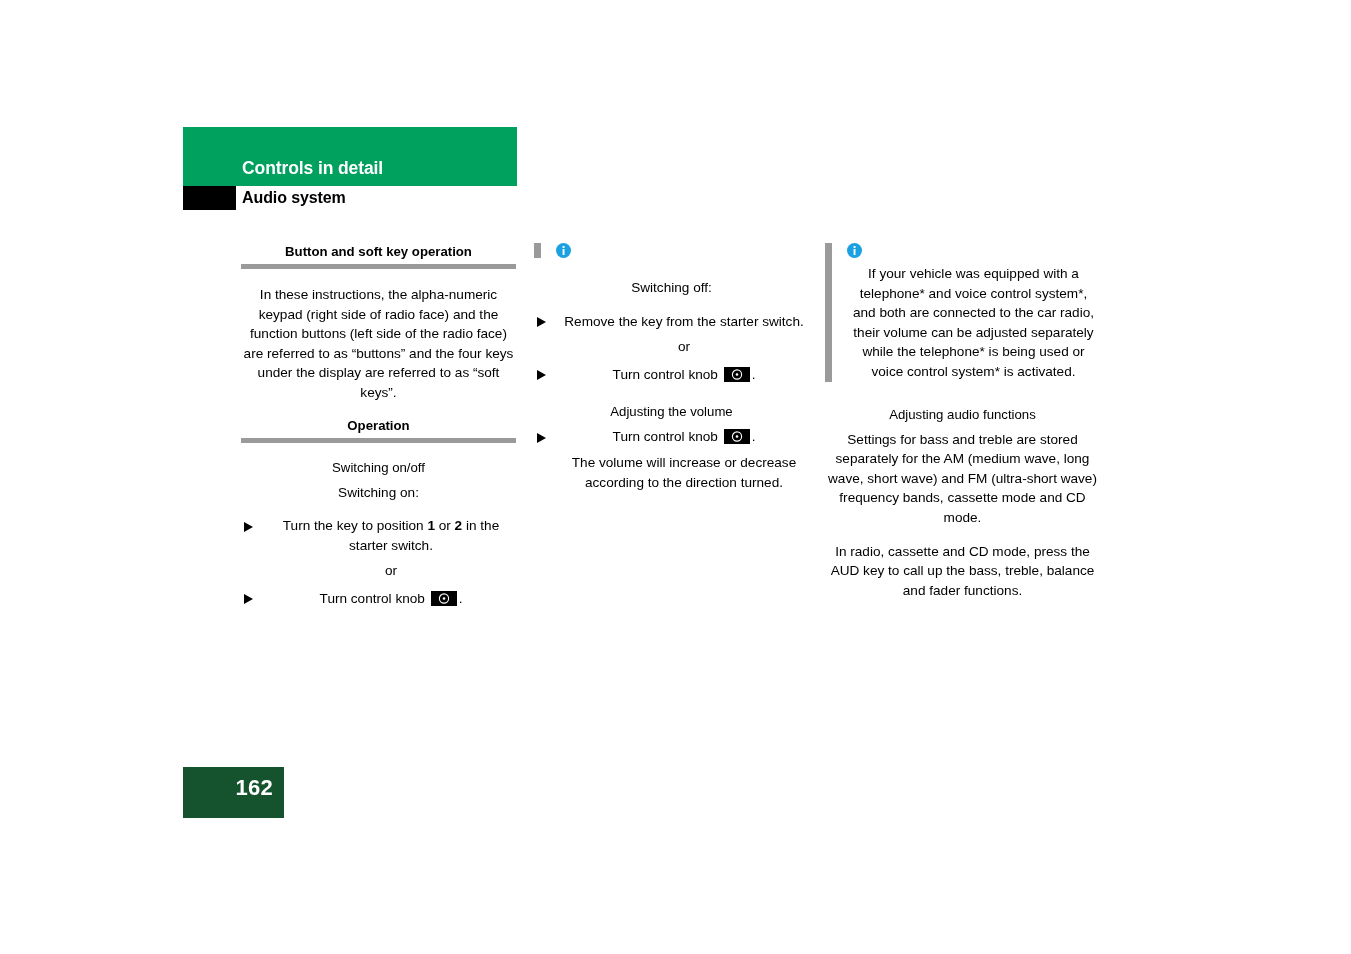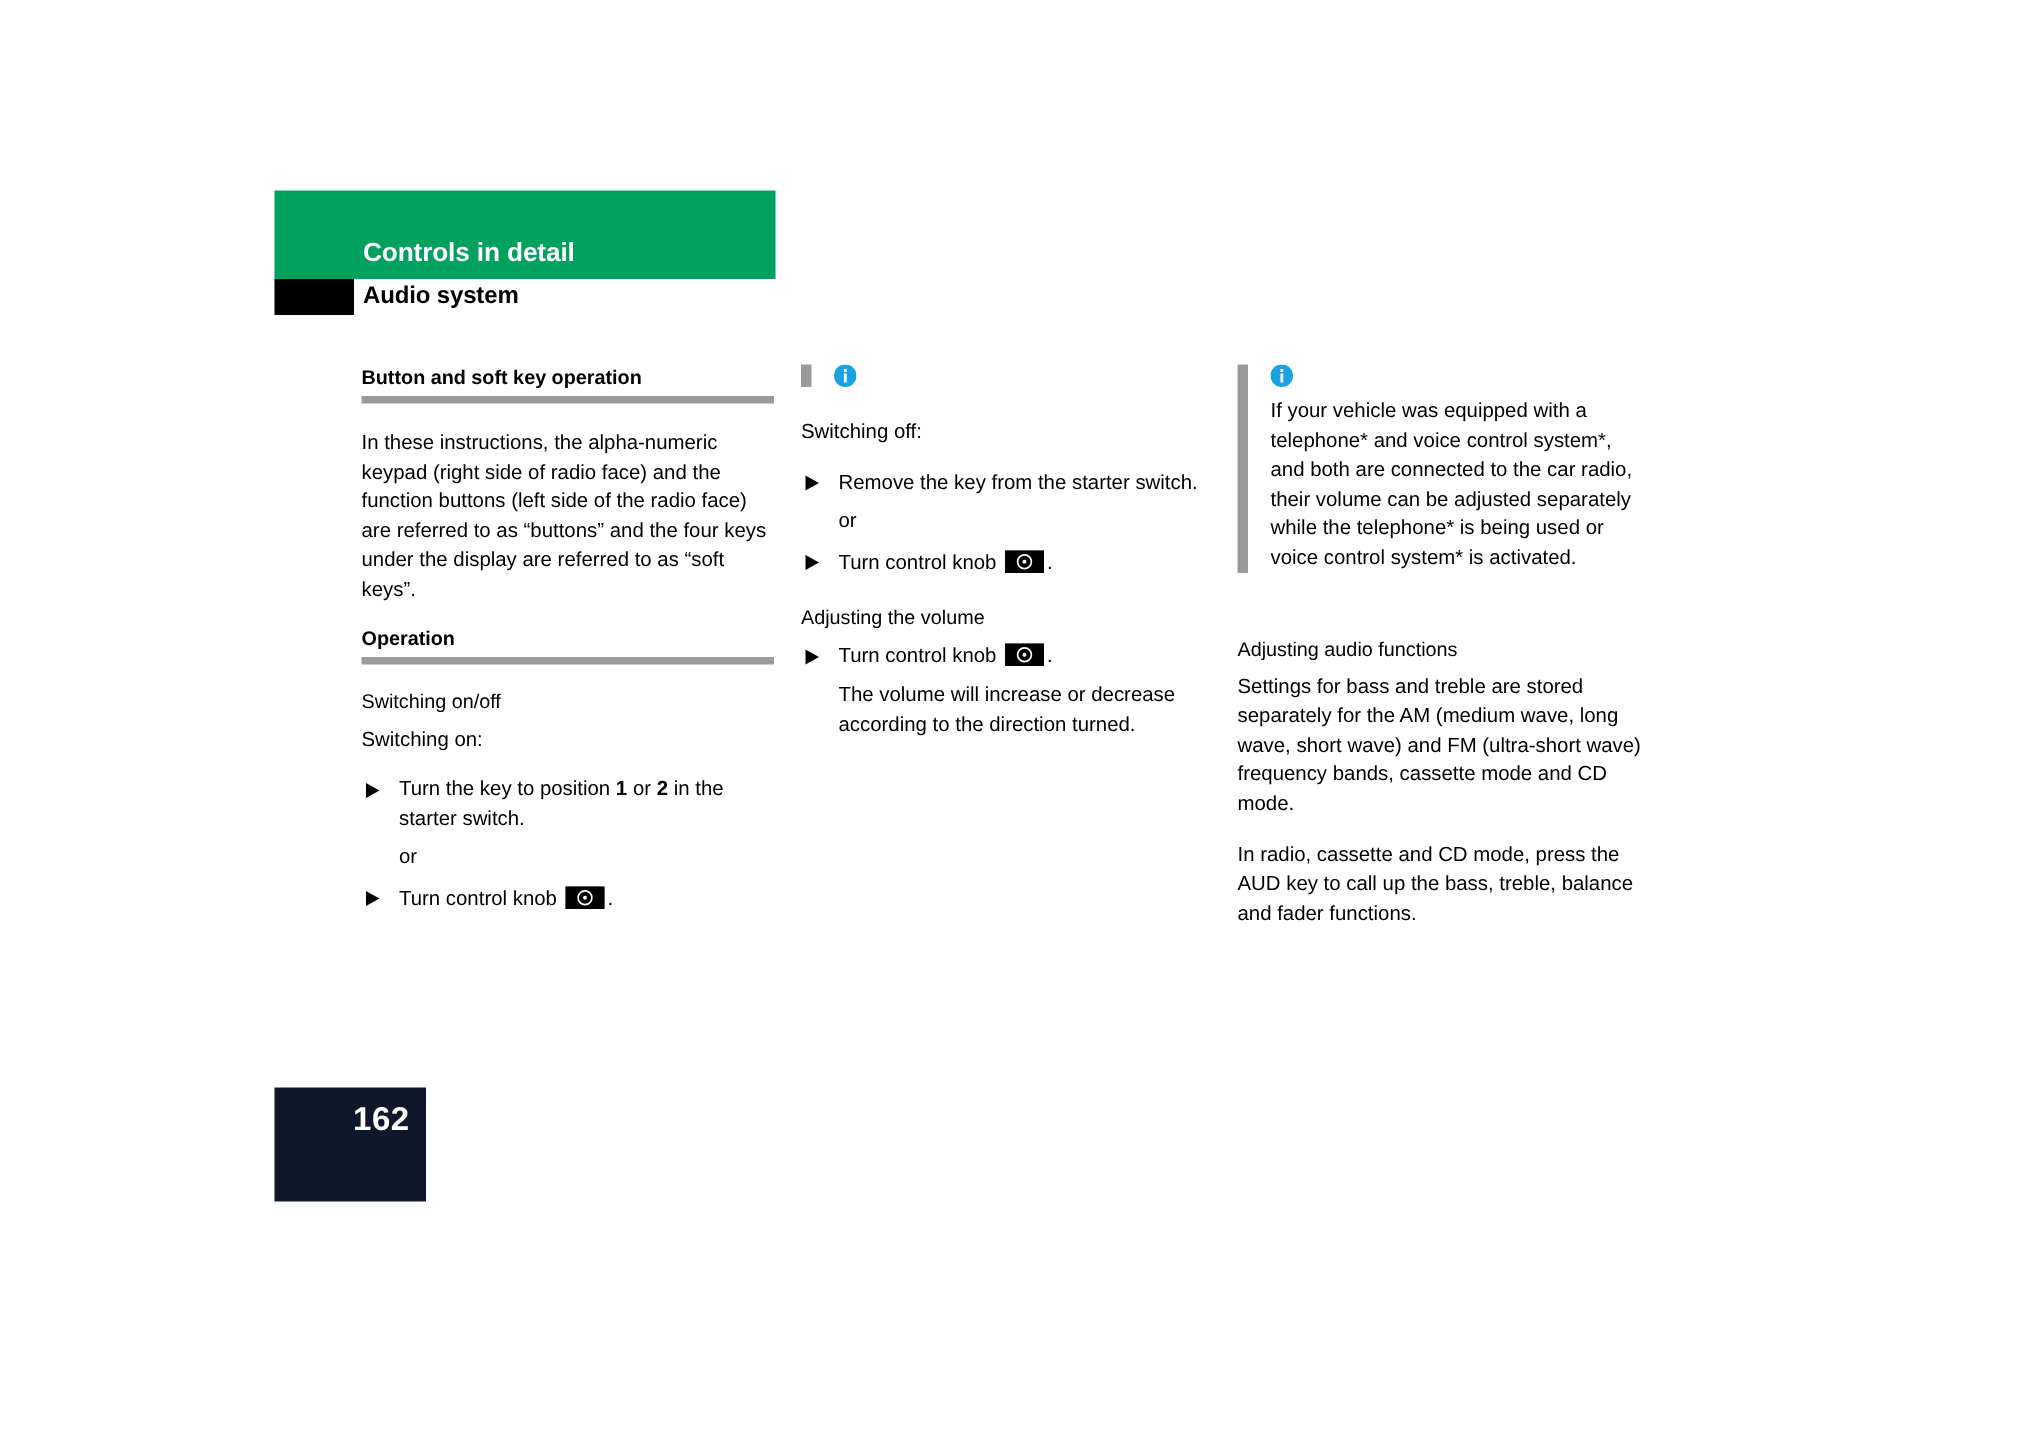--- a/index.html
+++ b/index.html
@@ -15,20 +15,21 @@
     color: #000000;
     -webkit-font-smoothing: antialiased;
   }
 
   .page {
     position: absolute;
     left: 0; top: 0;
     width: 1351px;
     height: 954px;
     overflow: hidden;
+    text-align: center;
   }
 
   
   .header-green {
     position: absolute;
     left: 183px;
     top: 127px;
     width: 334px;
     height: 59px;
     background: #00a05f;
@@ -163,24 +164,24 @@
     background: #000000;
     position: relative;
     margin: 0 2px;
   }
   .knob svg { display: block; }
 
   
   .pagenum-box {
     position: absolute;
     left: 183px;
-    top: 725px;
+    top: 767px;
     width: 101px;
-    height: 76px;
-    background: #0f172a;
+    height: 51px;
+    background: #14532d;
   }
   .pagenum-text {
     position: absolute;
     right: 11px;
     top: 8px;
     font-size: 22px;
     font-weight: bold;
     color: #ffffff;
     letter-spacing: 0.3px;
   }
@@ -270,21 +271,21 @@
             <circle cx="13" cy="7.5" r="1.3" fill="#ffffff"></circle>
           </svg></span><span>.</span>
     </div>
 
     <div class="step-cont" style="margin-top:0;">The volume will increase or decrease according to the direction turned.</div>
 
   </div>
 
   <div class="col col-3">
 
-    <div class="note" style="margin-top:0; margin-left:0; margin-bottom:42px;">
+    <div class="note" style="margin-top:0; margin-left:0; margin-bottom:24px;">
       <div class="note-bar"></div>
       <span class="note-icon">
         <svg width="15" height="15" viewBox="0 0 15 15" aria-hidden="true">
           <circle cx="7.5" cy="7.5" r="7.5" fill="#1ba1e2"></circle>
           <rect x="6.6" y="3" width="1.9" height="2" fill="#ffffff"></rect>
           <rect x="6.6" y="6" width="1.9" height="6" fill="#ffffff"></rect>
         </svg>
       </span>
       <div class="note-text">If your vehicle was equipped with a telephone* and voice control system*, and both are connected to the car radio, their volume can be adjusted separately while the telephone* is being used or voice control system* is activated.</div>
     </div>

